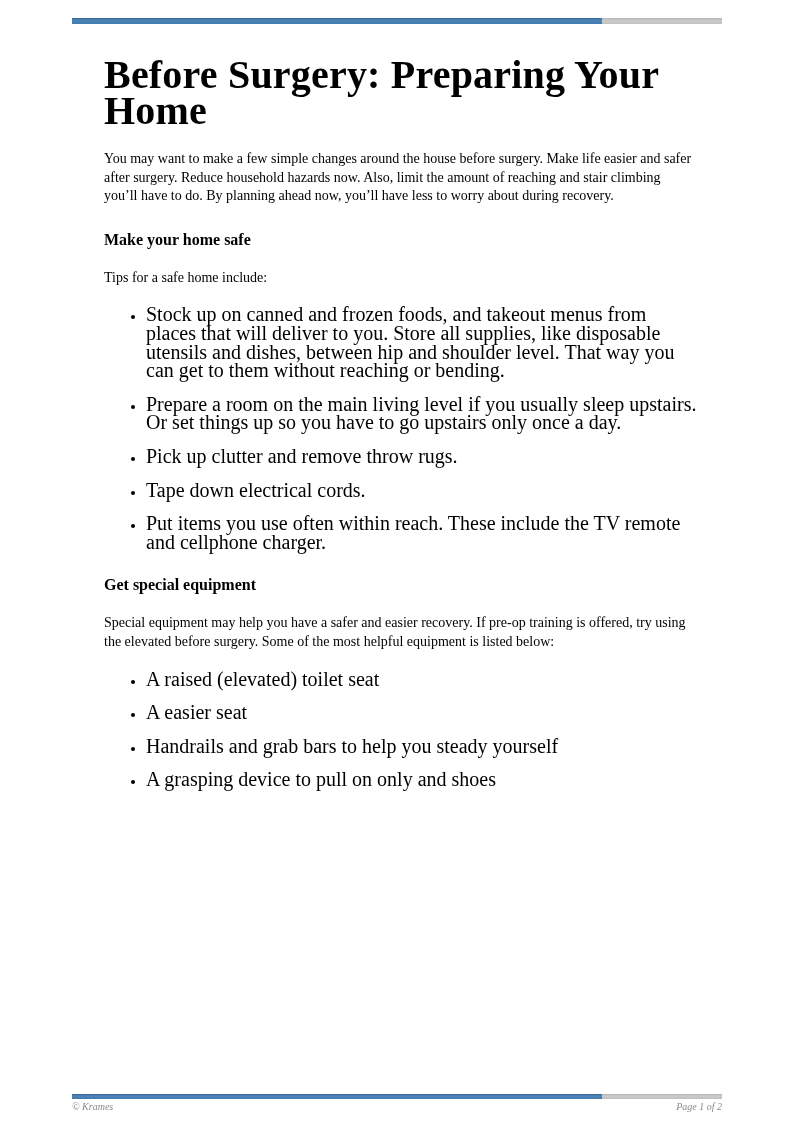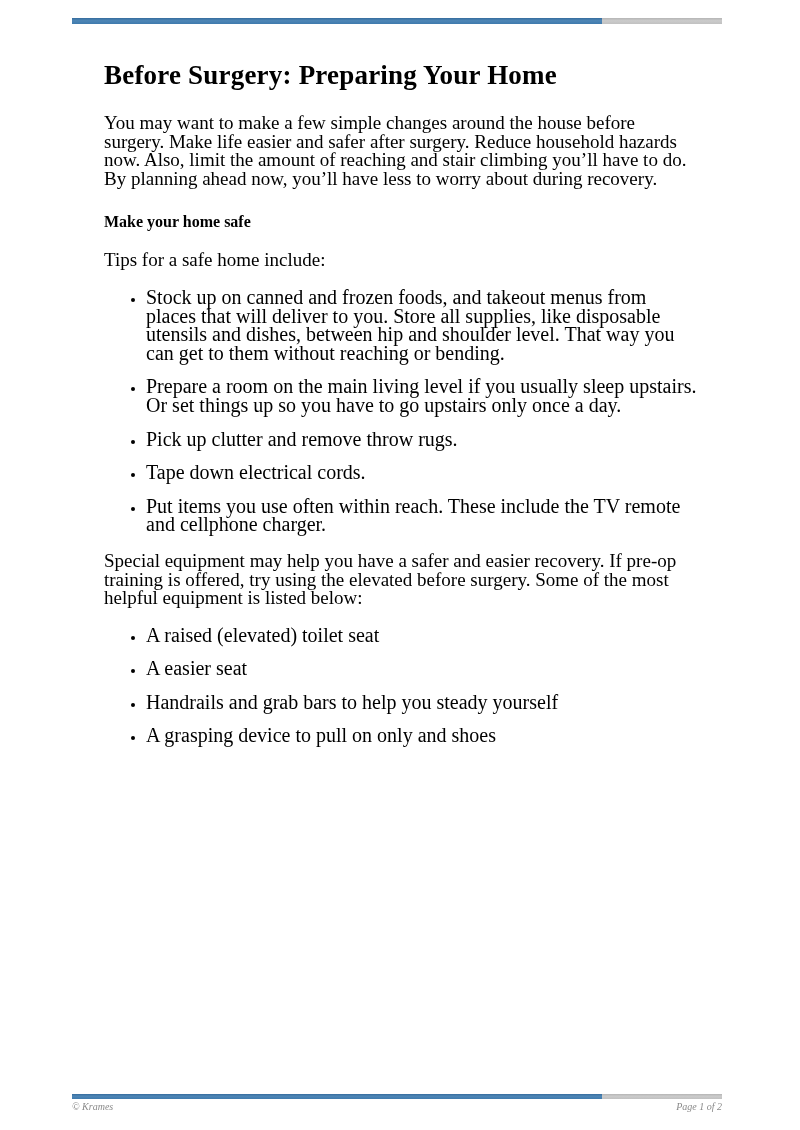--- a/index.html
+++ b/index.html
@@ -40,34 +40,34 @@
     background: linear-gradient(180deg, #b5b5b5 0%, #cbcbcb 45%, var(--bar-gray) 100%);
   }
 
   
   .content {
     position: absolute;
     left: 104px; top: 0;
     width: 593px;
   }
   h1 {
-    font-size: 27px;
+    font-size: 40px;
     line-height: 36px;
     font-weight: bold;
     margin: 57px 0 21px 0;
     letter-spacing: 0.2px;
   }
   h2 {
     font-size: 16px;
     line-height: 27px;
     font-weight: bold;
     margin: 20px 0 16px 0;
   }
   p {
-    font-size: 19px;
+    font-size: 14px;
     line-height: 18.6px;
     margin: 0 0 18px 0;
   }
   ul {
     margin: 0 0 18px 0;
     padding-left: 42px;
     font-size: 20px;
     line-height: 18.6px;
   }
   li { margin-bottom: 15px; }
@@ -108,20 +108,21 @@
     <p>Tips for a safe home include:</p>
 
     <ul>
       <li>Stock up on canned and frozen foods, and takeout menus from places that will deliver to you. Store all supplies, like disposable utensils and dishes, between hip and shoulder level. That way you can get to them without reaching or bending.</li>
       <li>Prepare a room on the main living level if you usually sleep upstairs. Or set things up so you have to go upstairs only once a day.</li>
       <li>Pick up clutter and remove throw rugs.</li>
       <li>Tape down electrical cords.</li>
       <li>Put items you use often within reach. These include the TV remote and cellphone charger.</li>
     </ul>
 
+    <h2>Get special equipment</h2>
 
     <p>Special equipment may help you have a safer and easier recovery. If pre-op training is offered, try using the elevated before surgery. Some of the most helpful equipment is listed below:</p>
 
     <ul>
       <li>A raised (elevated) toilet seat</li>
       <li>A easier seat</li>
       <li>Handrails and grab bars to help you steady yourself</li>
       <li>A grasping device to pull on only and shoes</li>
     </ul>
 

